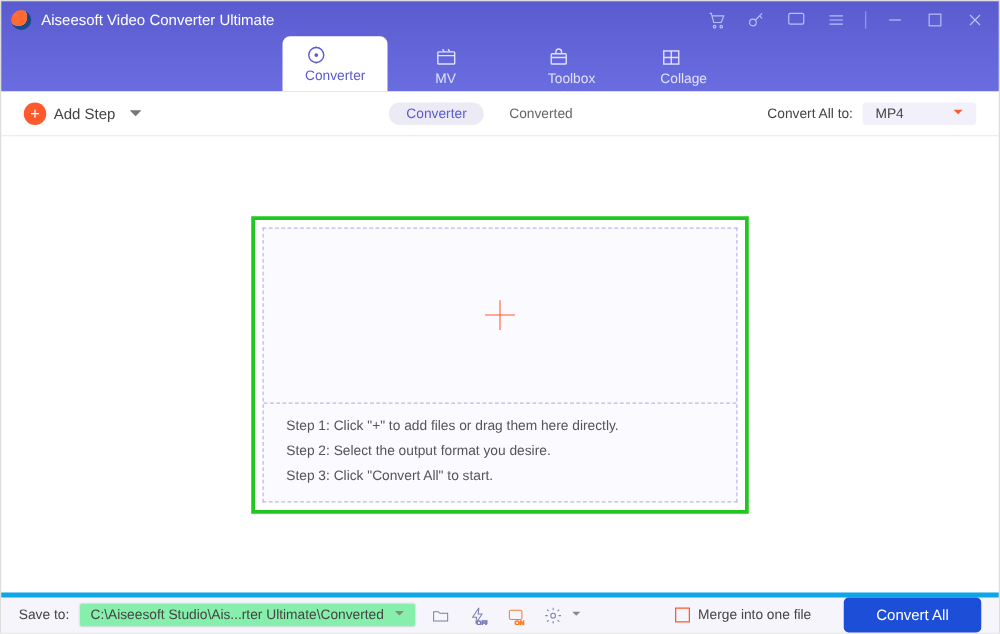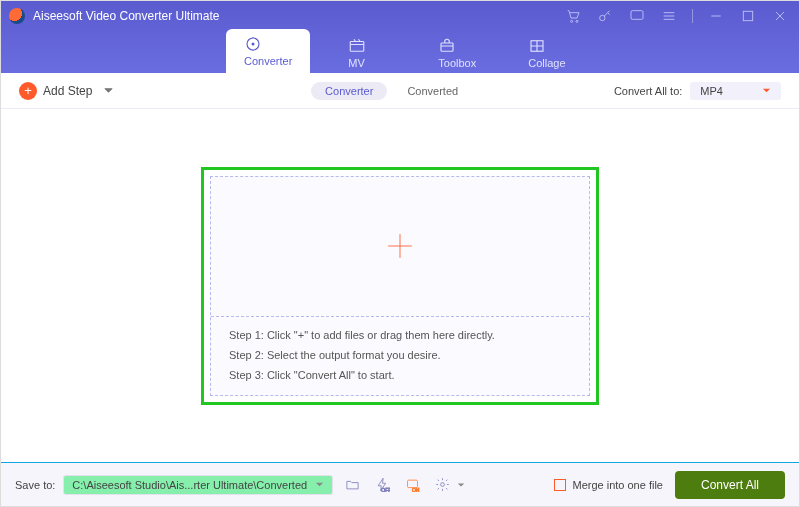--- a/index.html
+++ b/index.html
@@ -28,29 +28,29 @@
   .seg-btn.active { background: #eceaf5; color: #5a5bcf; }
   .convert-all-to { display: flex; align-items: center; gap: 8px; font-size: 11px; color: #444; }
   .fmt-select { display: flex; align-items: center; gap: 39px; background: #f2f0fa; padding: 3px 10px; border-radius: 3px; cursor: pointer; min-width: 70px; font-size: 11px; color: #444; }
   .fmt-select .arr svg { width: 9px; height: 9px; fill: #ff5a2c; }
   .main { flex: 1; display: flex; align-items: center; justify-content: center; padding: 18px; }
   .drop-outer { border: 3px solid #21c721; padding: 6px; width: 398px; }
   .drop-inner { border: 1px dashed #b8b9ef; background: #fafaff; display: flex; flex-direction: column; }
   .drop-top { height: 140px; display: flex; align-items: center; justify-content: center; border-bottom: 1px dashed #b8b9ef; cursor: pointer; }
   .drop-top svg { width: 34px; height: 34px; stroke: #ff5a2c; stroke-width: 1; }
   .drop-steps { padding: 12px 18px 14px; display: flex; flex-direction: column; gap: 8px; font-size: 11px; color: #555; }
-  .bottom-bar { height: 44px; background: #f6f5fb; border-top: 1px solid #0ea5e9; display: flex; align-items: center; padding: 0 14px; gap: 8px; font-size: 11px; color: #444; }
+  .bottom-bar { height: 32px; background: #f6f5fb; border-top: 4px solid #0ea5e9; display: flex; align-items: center; padding: 0 14px; gap: 8px; font-size: 11px; color: #444; }
   .path-box { display: flex; align-items: center; background: #86efac; border: 1px solid #e3e1ee; border-radius: 3px; padding: 3px 8px; gap: 8px; min-width: 236px; }
   .path-box .arr svg { width: 9px; height: 9px; fill: #888; }
   .mini-ico { width: 22px; height: 22px; display: flex; align-items: center; justify-content: center; cursor: pointer; border-radius: 3px; }
   .mini-ico svg { width: 15px; height: 15px; stroke: #7a7bb8; fill: none; stroke-width: 1.3; }
   .mini-ico.g svg { stroke: #ff7a2c; }
   .merge { display: flex; align-items: center; gap: 6px; margin-left: auto; cursor: pointer; }
   .merge-box { width: 12px; height: 12px; border: 1.5px solid #ff5a2c; }
-  .convert-all { background: #4d7c0f; color: #fff; padding: 7px 26px; border-radius: 4px; font-size: 12px; cursor: pointer; margin-left: 4px; text-align: center; }
+  .convert-all { background: #1d4ed8; color: #fff; padding: 7px 26px; border-radius: 4px; font-size: 12px; cursor: pointer; margin-left: 18px; text-align: center; }
   .sub { font-size: 8px; fill: #7a7bb8; }
 </style>
 </head>
 <body>
 
 <div class="app">
 
   <div class="title-bar">
     <div class="title-top">
       <div class="title-left">

